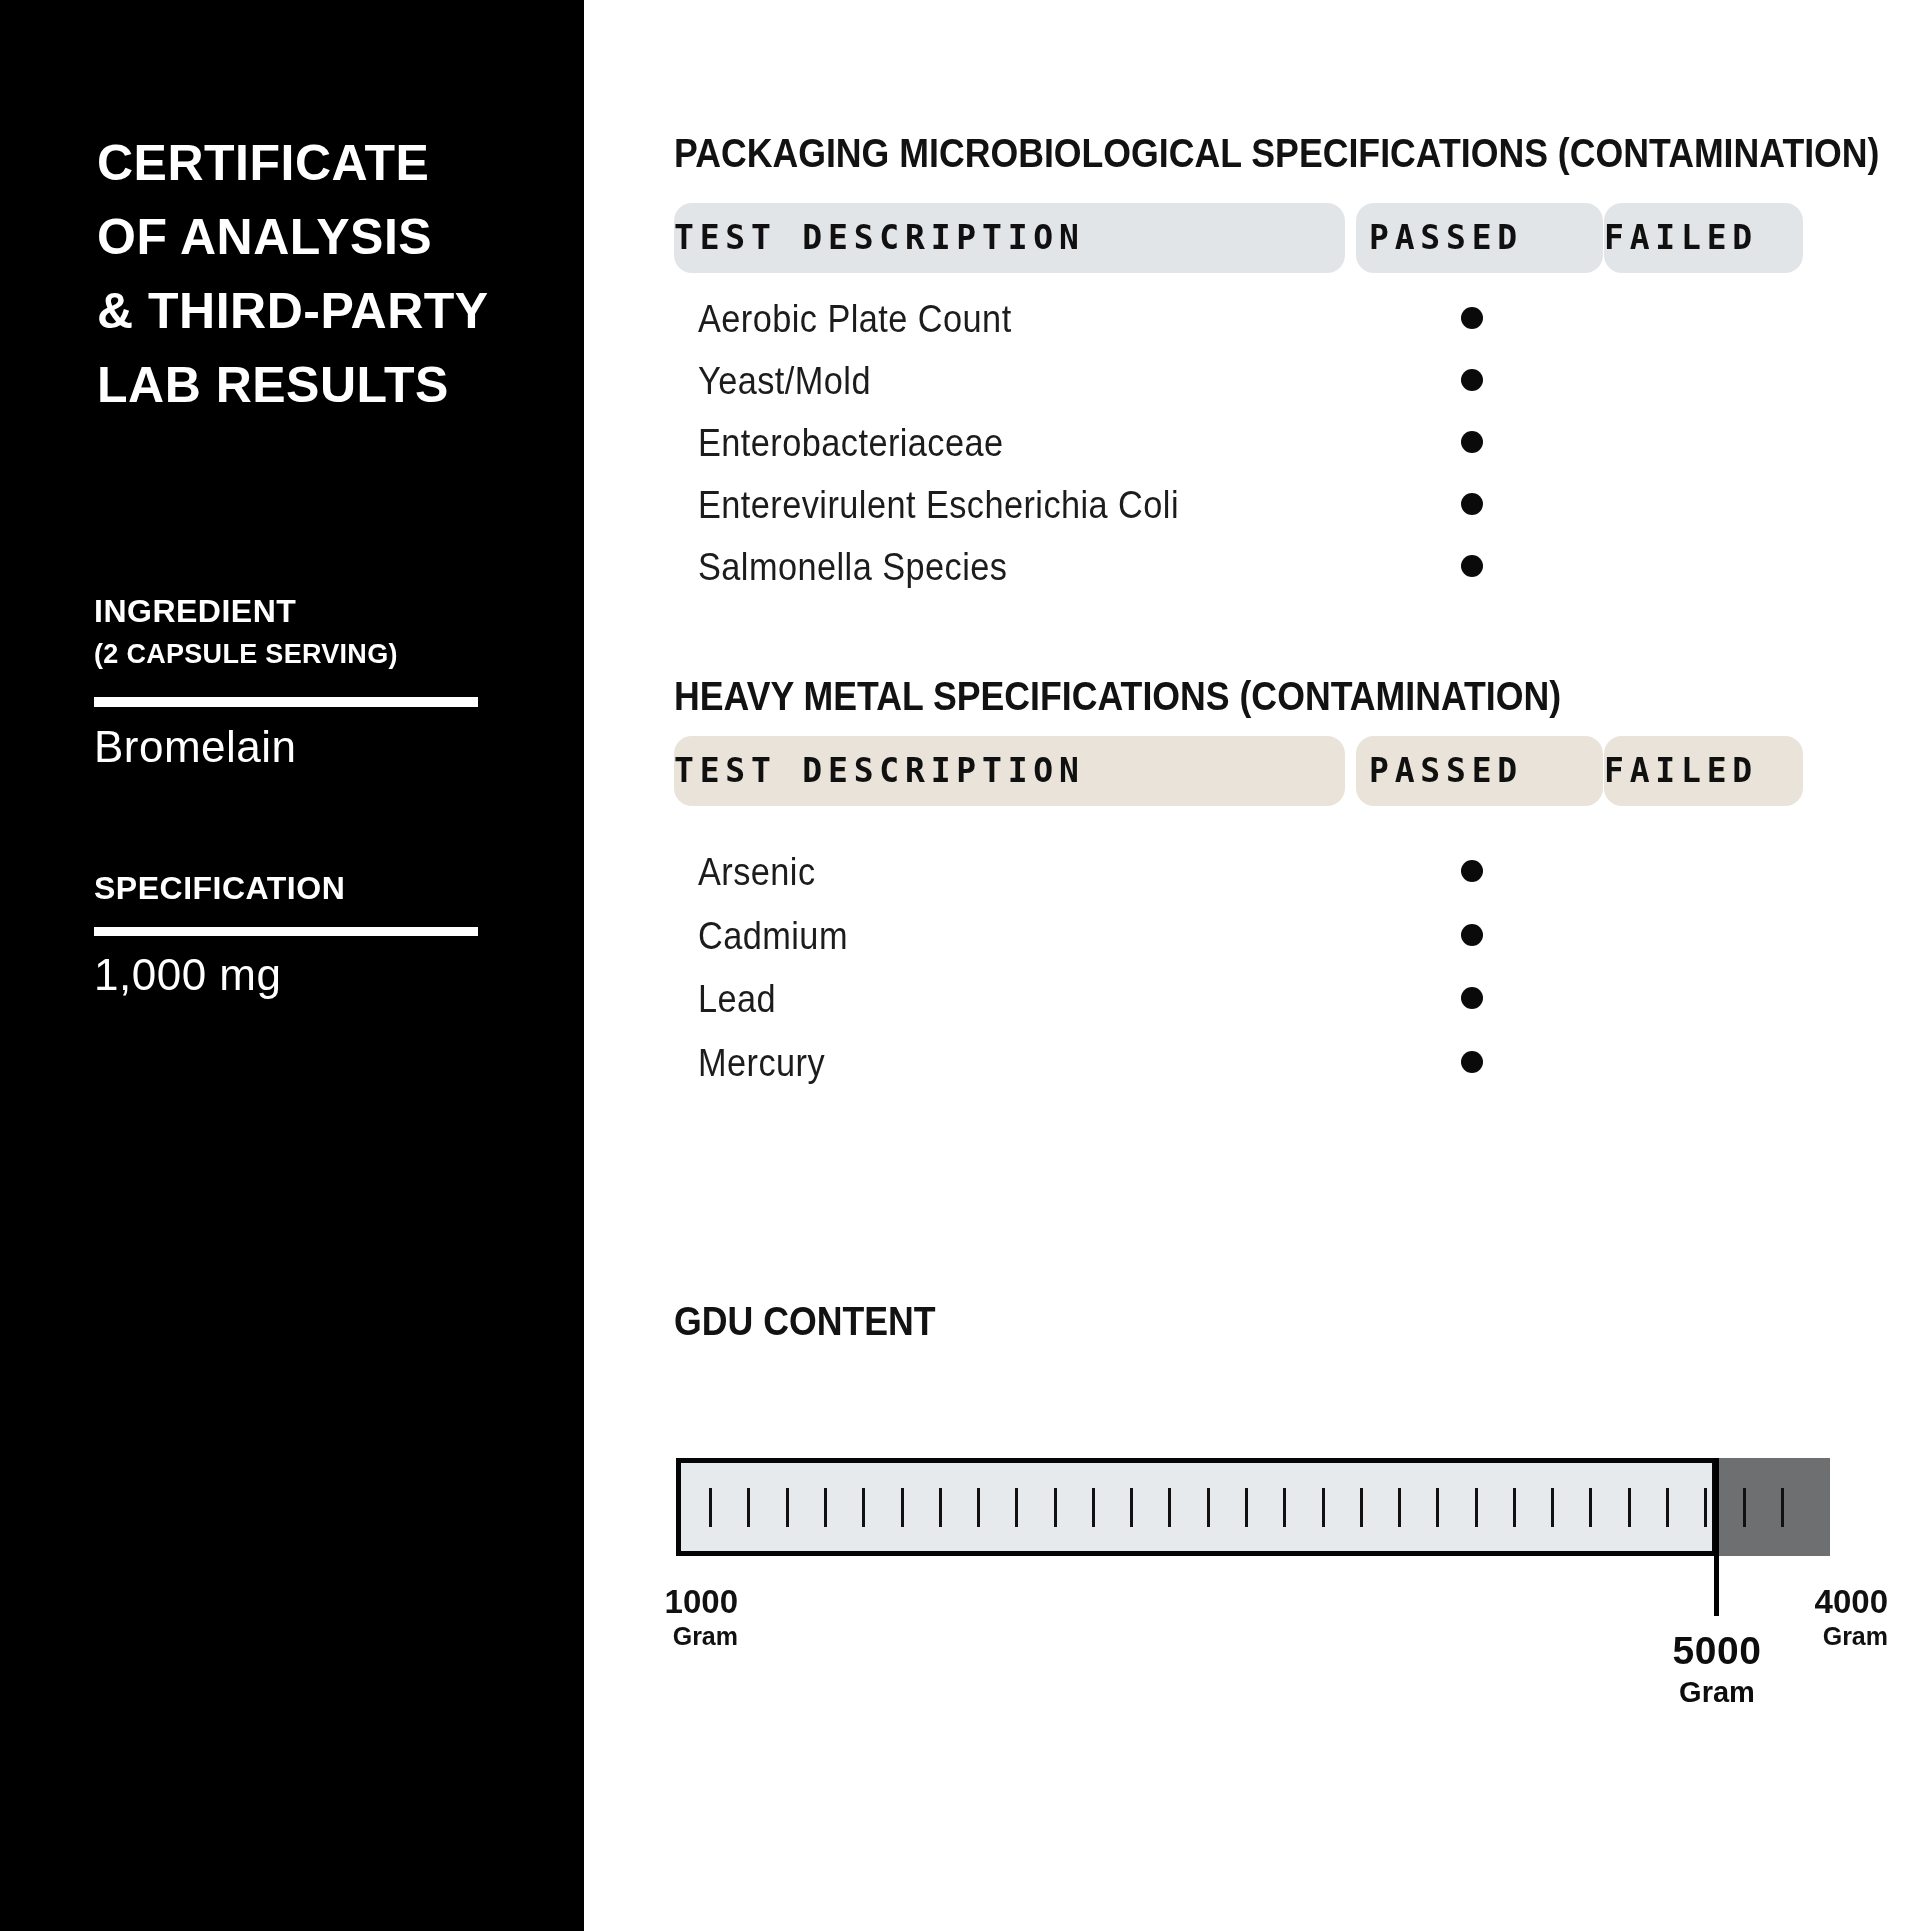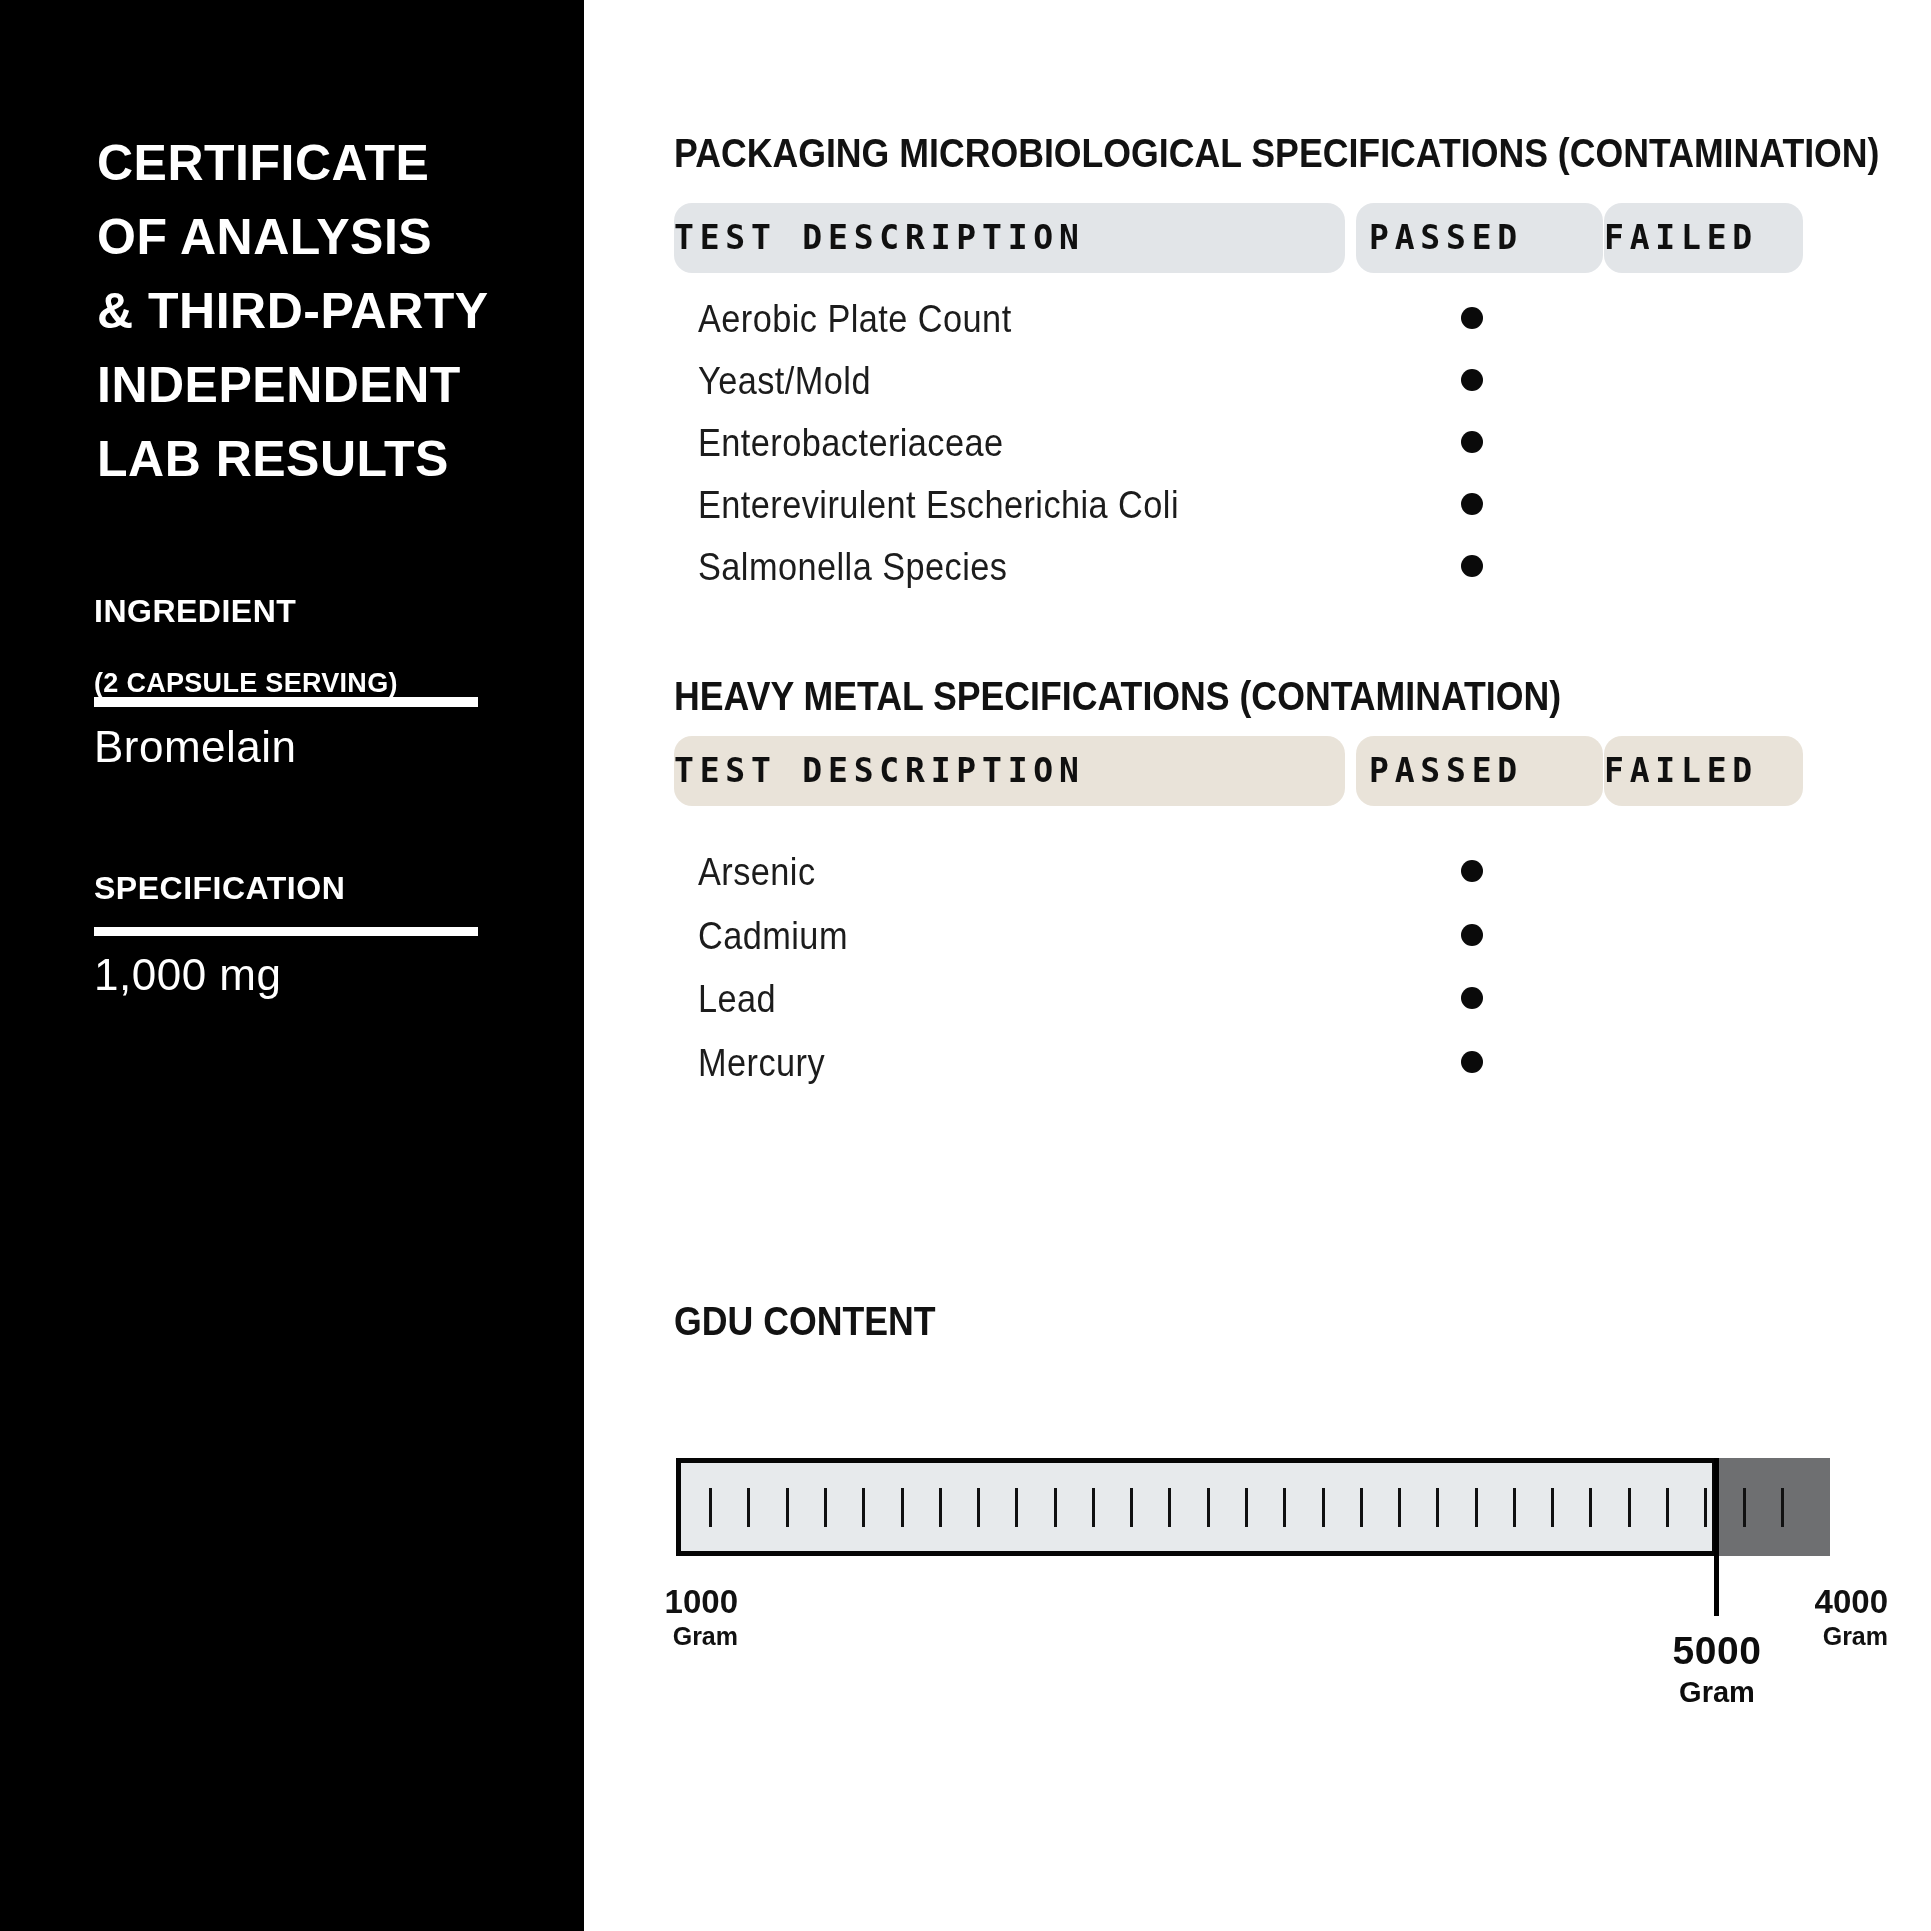--- a/index.html
+++ b/index.html
@@ -53,26 +53,25 @@
 </head>
 <body>
 
 <div id="page">
 
   <div id="sidebar">
     <div class="title-block">
       <div class="title-line">CERTIFICATE</div>
       <div class="title-line">OF ANALYSIS</div>
       <div class="title-line">&amp; THIRD-PARTY</div>
-      <div class="title-line">INDEPENDENT</div>
       <div class="title-line">LAB RESULTS</div>
     </div>
 
     <div class="side-label" style="top:593px">INGREDIENT</div>
-    <div class="side-sublabel" style="top:668px">(2 CAPSULE SERVING)</div>
+    <div class="side-sublabel" style="top:639px">(2 CAPSULE SERVING)</div>
     <div class="sbar" style="top:697px"></div>
     <div class="side-value" style="top:722px">Bromelain</div>
 
     <div class="side-label" style="top:870px">SPECIFICATION</div>
     <div class="sbar" style="top:927px;height:8.7px"></div>
     <div class="side-value" style="top:950px">1,000 mg</div>
 
   </div>
 
   <div class="heading" style="top:130px">

